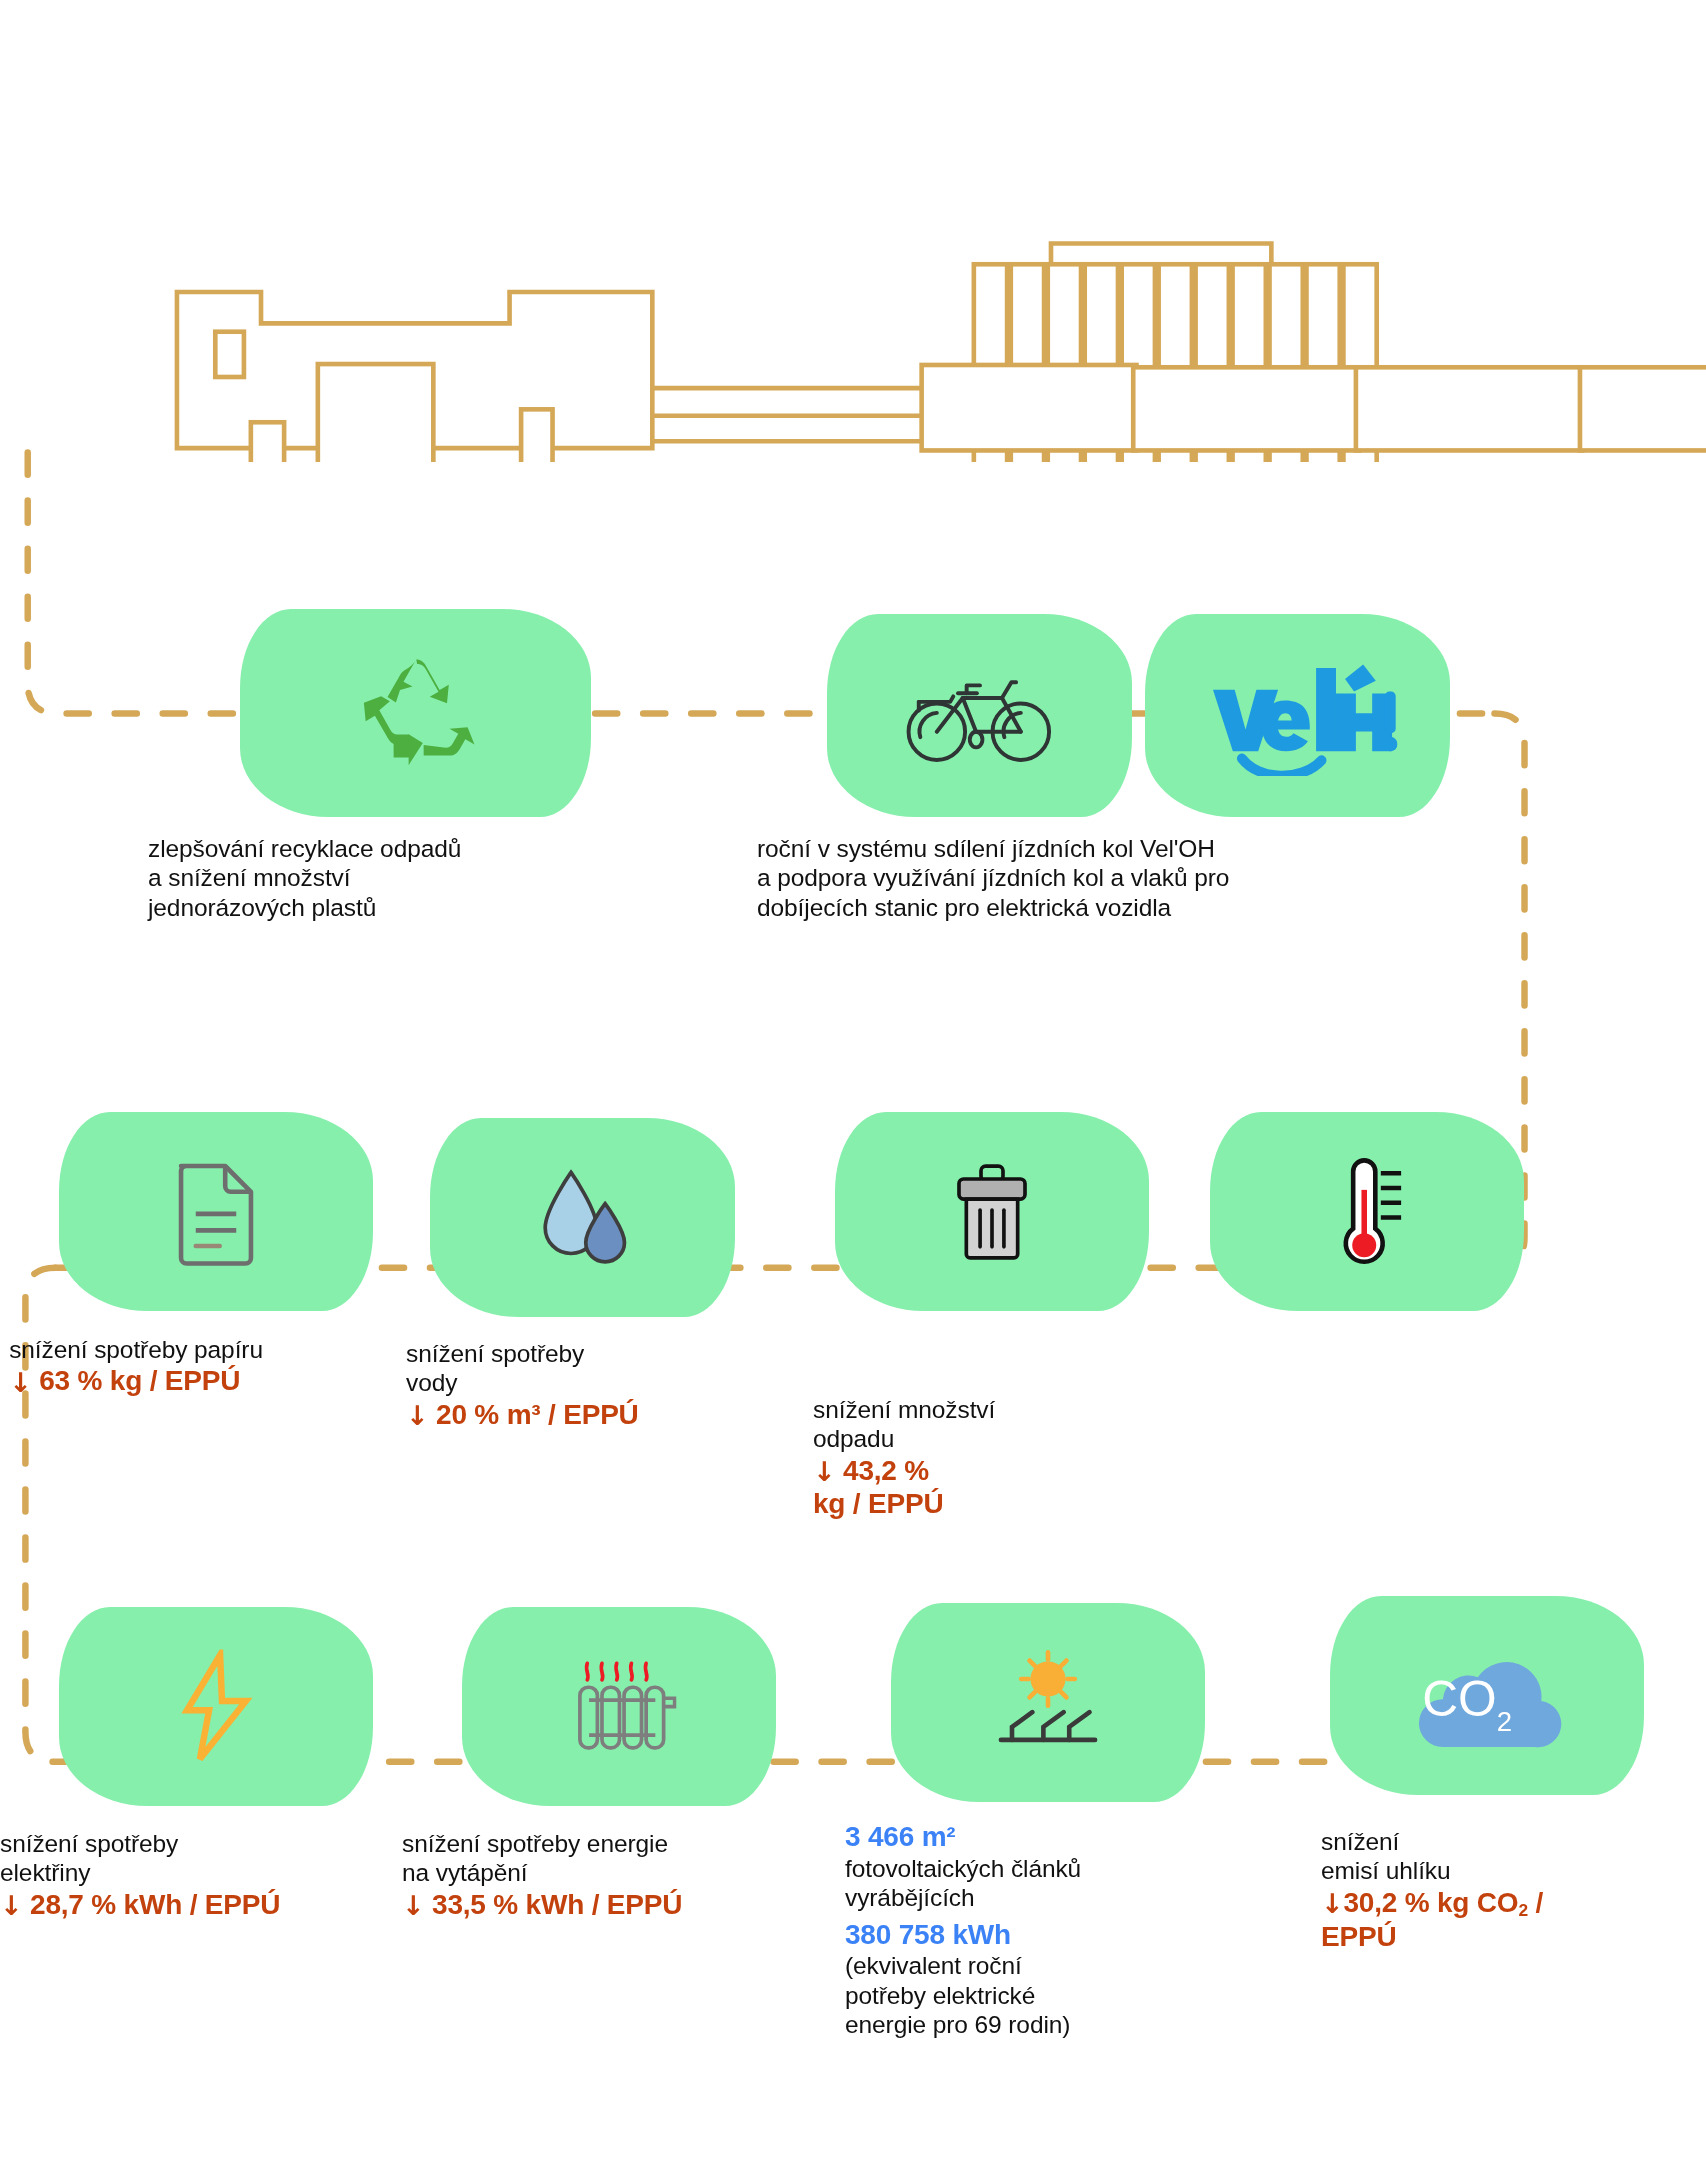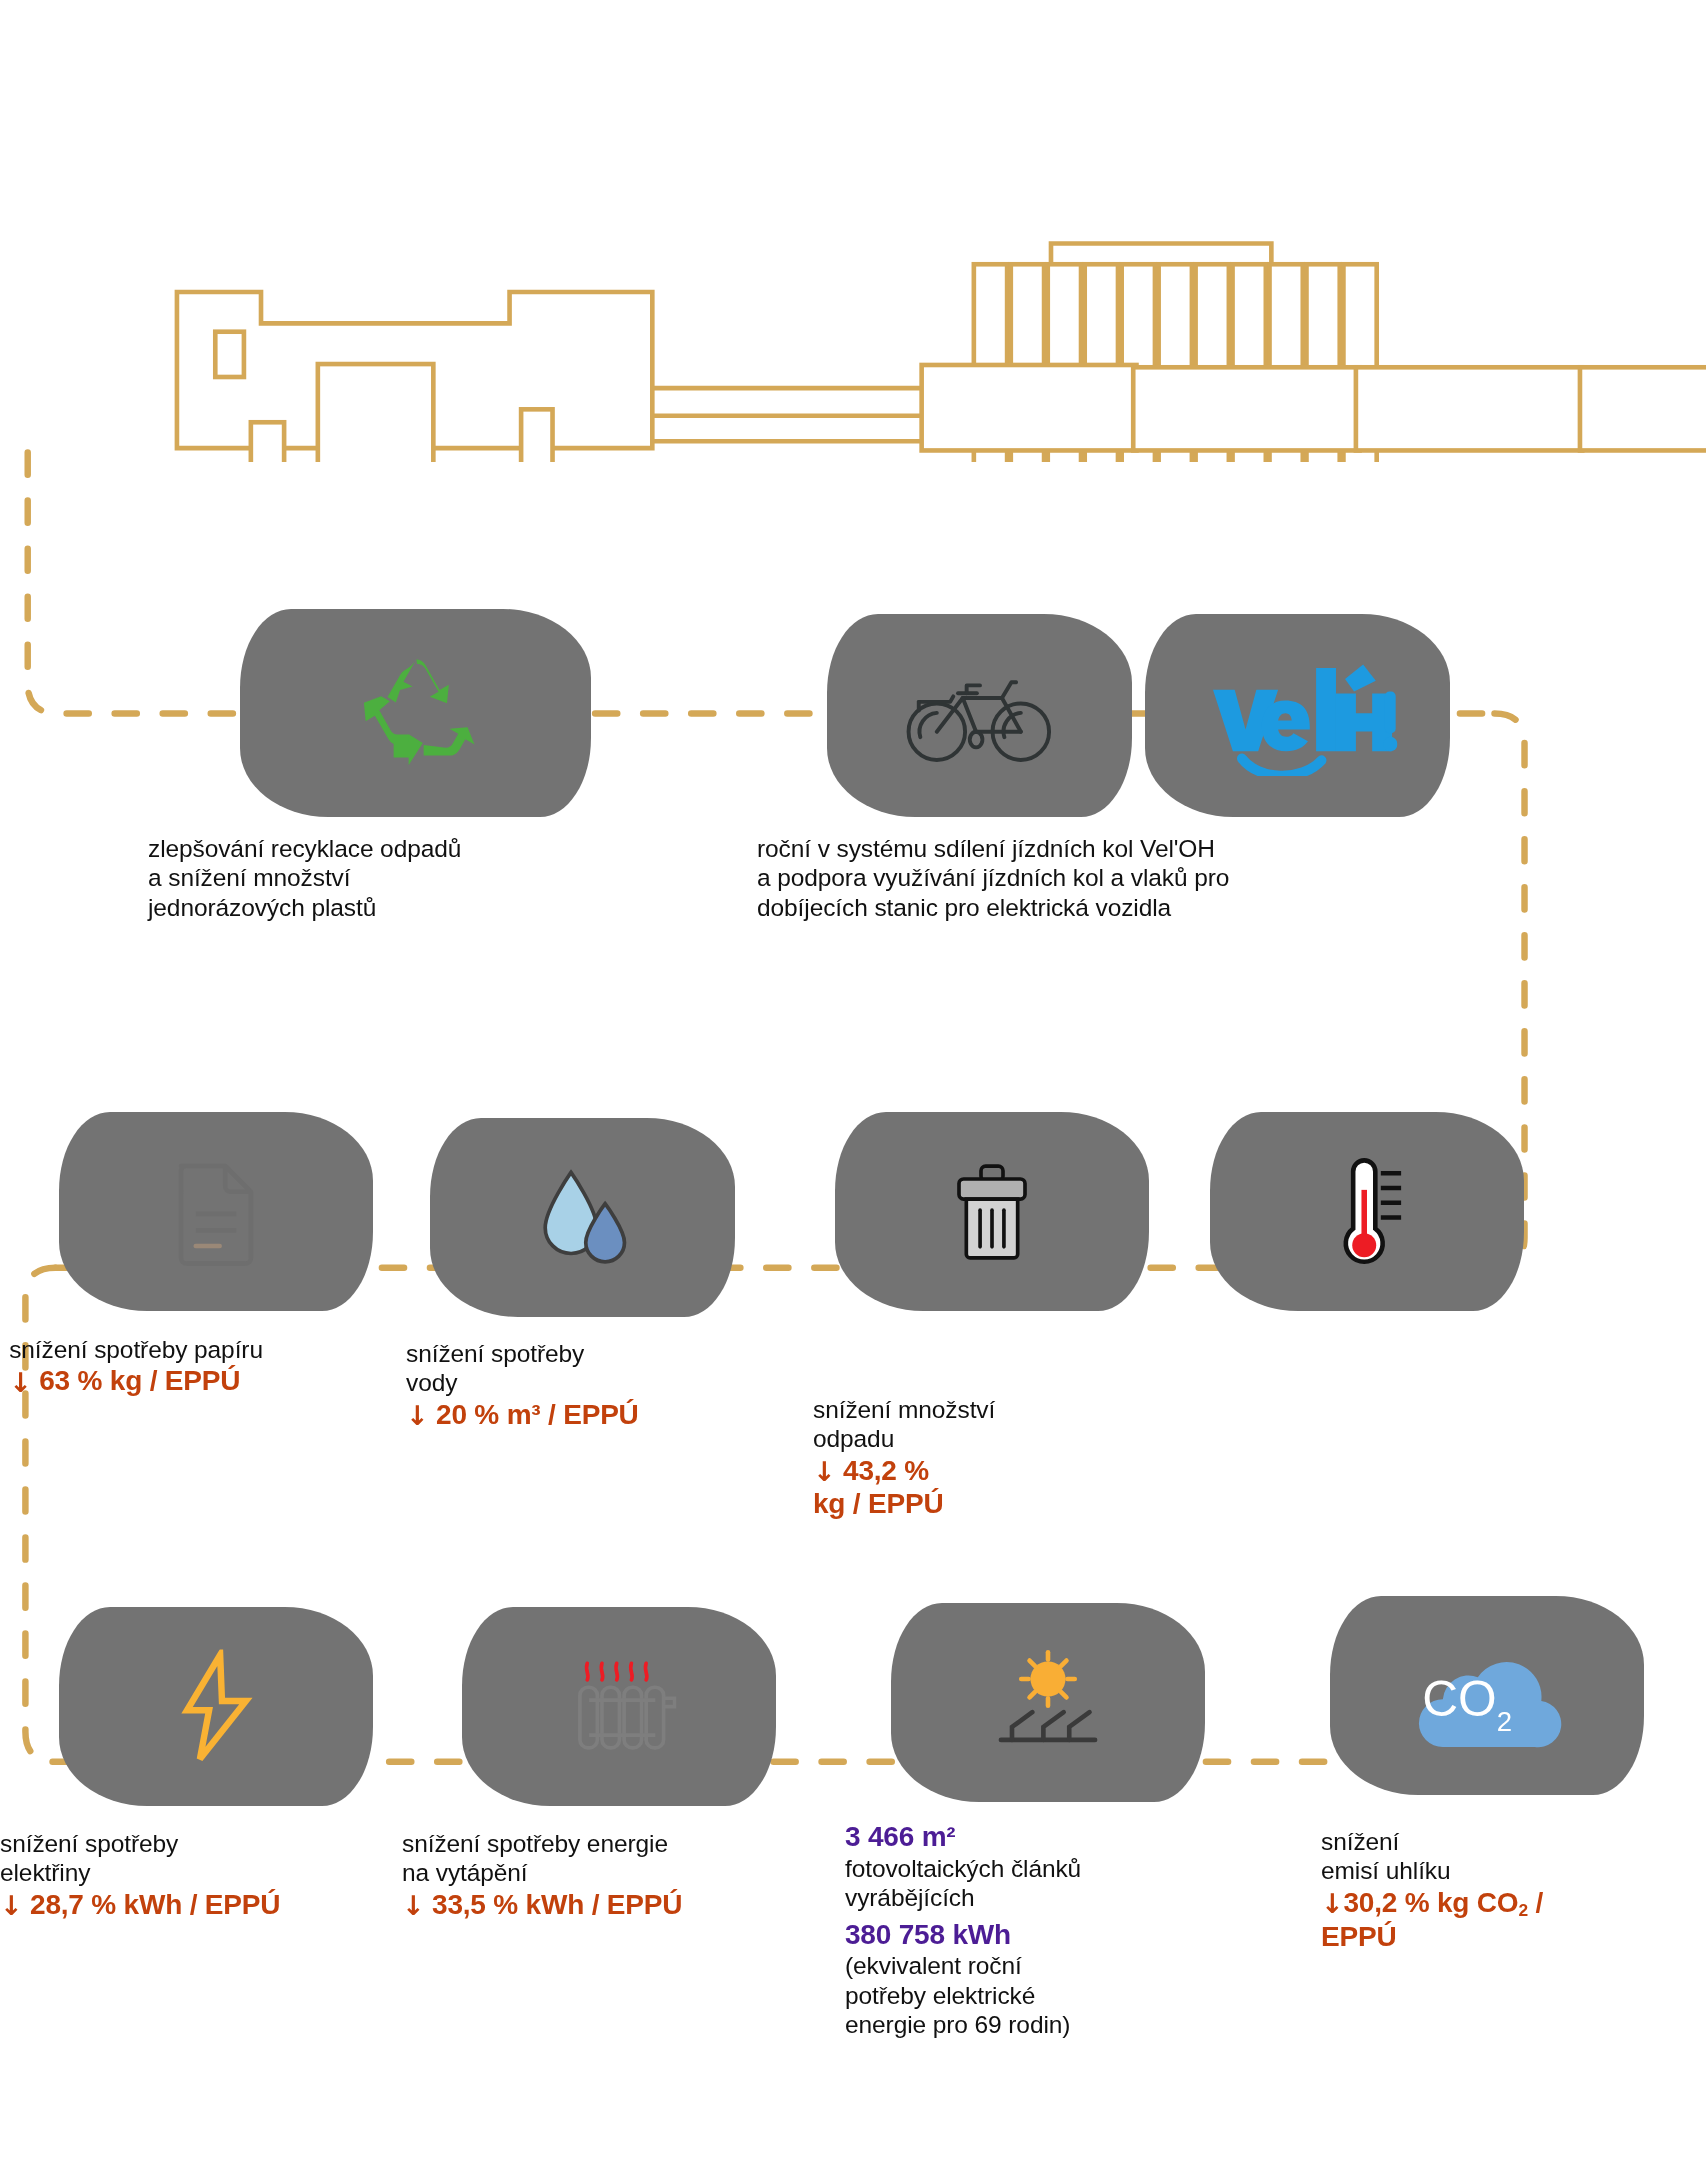--- a/index.html
+++ b/index.html
@@ -25,21 +25,21 @@
   
   #connectors{
     position:absolute;
     left:0; top:0;
     width:1707px; height:2183px;
     pointer-events:none;
   }
   
   .card{
     position:absolute;
-    background:#737373;
+    background:#86efac;
   }
   
   .card.leaf{
     border-radius:51px 88px 51px 88px / 79px 69px 79px 69px;
   }
   .card .ic{
     position:absolute;
     left:50%; top:50%;
     transform:translate(-50%,-50%);
   }
@@ -61,21 +61,21 @@
     font-size:28px;
     font-weight:700;
     color:#c2410c;
     letter-spacing:-0.2px;
     white-space:nowrap;
   }
   .cap .big{
     display:block;
     font-size:28px;
     font-weight:700;
-    color:#4c1d95;
+    color:#3b82f6;
     letter-spacing:-0.2px;
   }
   .cap .arw{
     font-family:"DejaVu Sans",sans-serif;
     font-weight:700;
     font-size:27px;
     line-height:1;
     position:relative;
     top:1.4px;
   }

